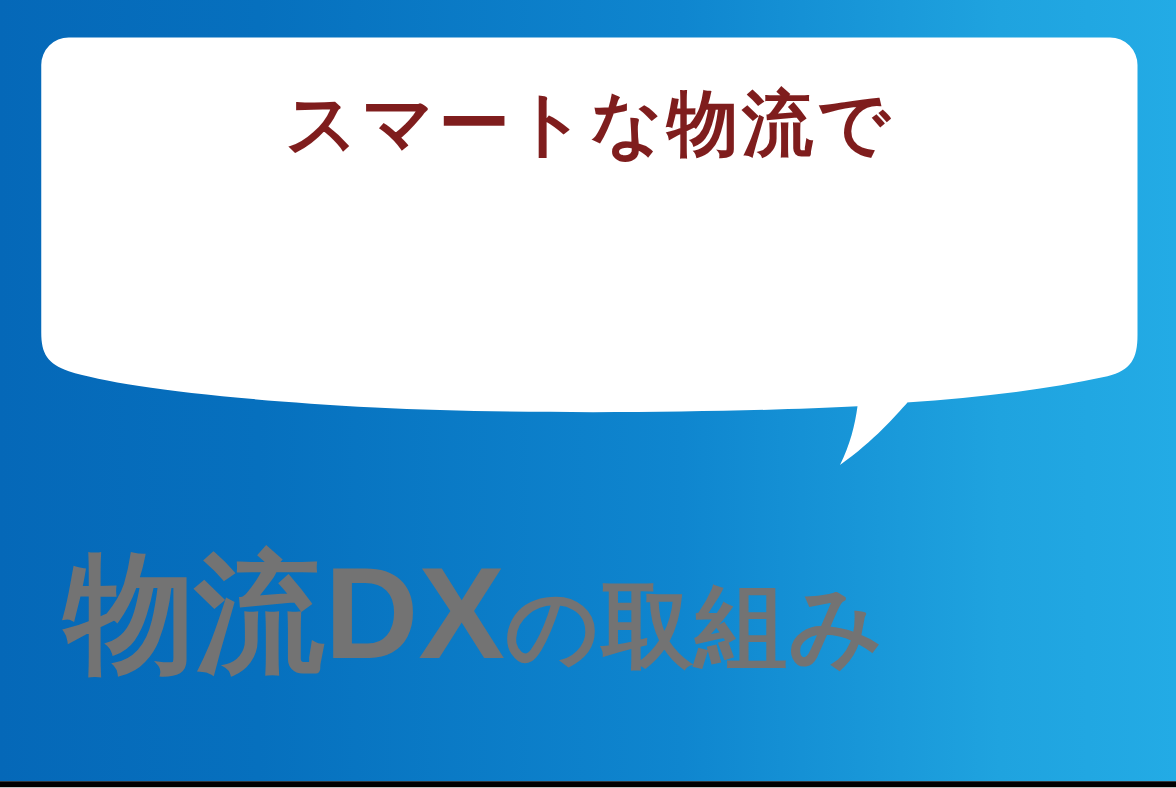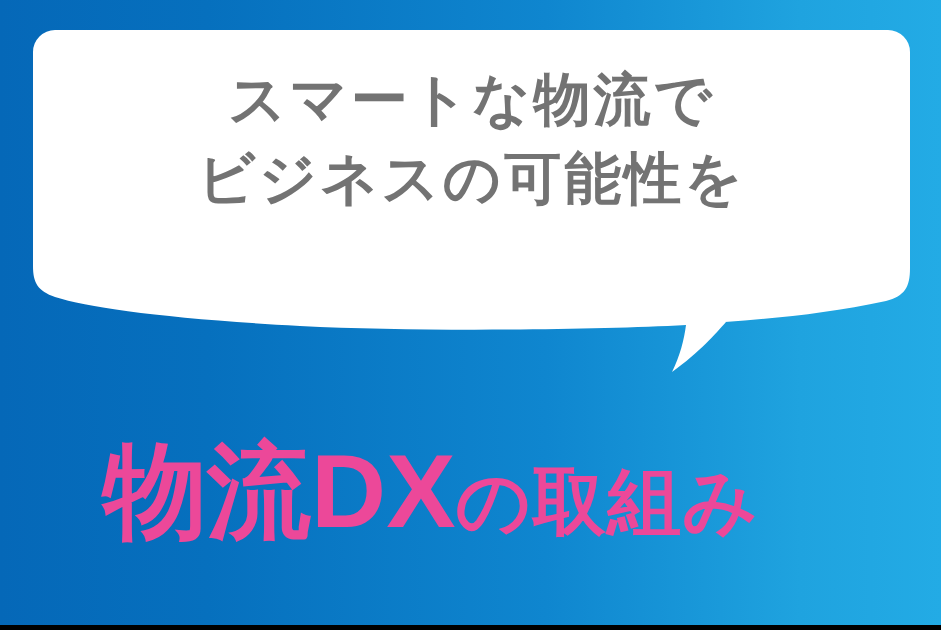--- a/index.html
+++ b/index.html
@@ -44,37 +44,37 @@
     height: 400px;
   }
 
   
   .bubble-text {
     position: absolute;
     left: 33px;
     top: 60px;
     width: 877px;
     text-align: center;
-    color: #737373;
+    color: #7f1d1d;
     font-weight: 700;
     font-size: 57px;
     line-height: 79px;
     letter-spacing: 3px;
     white-space: nowrap;
   }
   .bubble-line { display: block; }
 
   
   .main-heading {
     position: absolute;
     left: 0;
     top: 432px;
     width: 759px;
-    text-align: right;
-    color: #ec4899;
+    text-align: center;
+    color: #737373;
     font-weight: 700;
     white-space: nowrap;
     line-height: 118px;
   }
   .heading-primary {
     font-size: 104px;
     letter-spacing: 0px;
     vertical-align: baseline;
   }
   .heading-secondary {
@@ -103,21 +103,20 @@
              C 590,330 420,332 300,326
              C 170,319 90,308 55,297
              C 38,291 33,283 33,266
              L 33,52
              A 22,22 0 0 1 55,30
              Z"></path>
   </svg>
 
   <div class="bubble-text">
     <span class="bubble-line">スマートな物流で</span>
-    <span class="bubble-line">ビジネスの可能性を</span>
   </div>
 
   <div class="main-heading">
     <span class="heading-primary">物流DX</span><span class="heading-secondary">の取組み</span>
   </div>
 
   <div class="bottom-rule"></div>
 
 </div>
 

